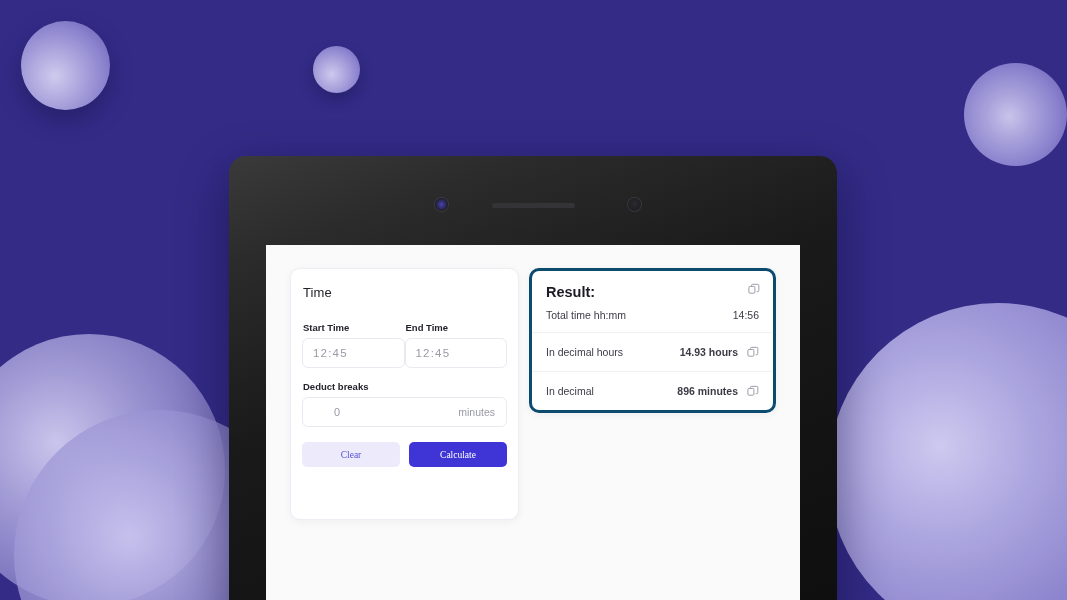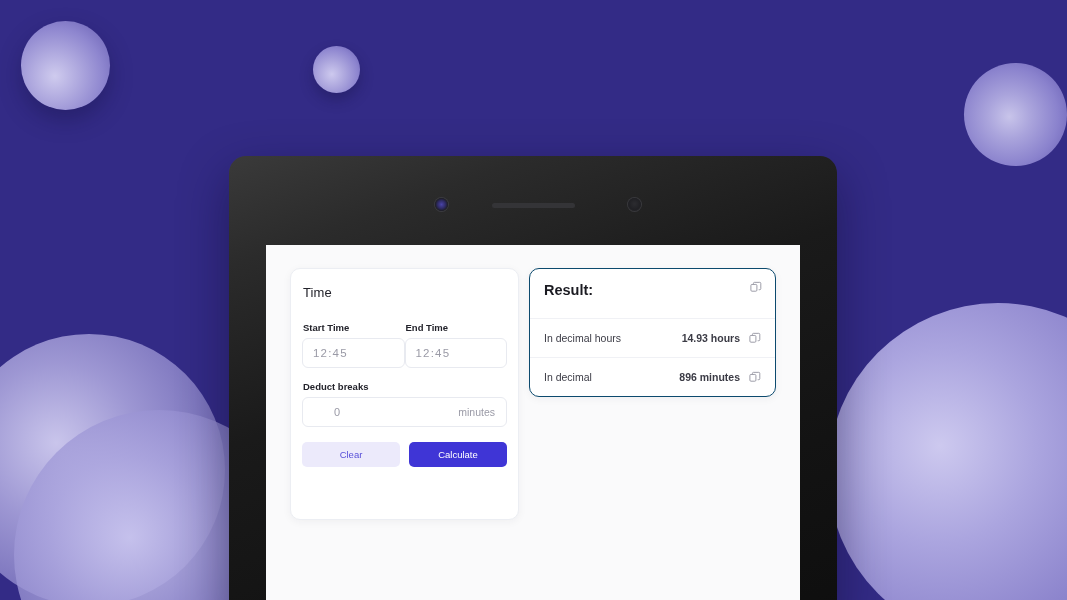--- a/index.html
+++ b/index.html
@@ -159,31 +159,31 @@
     width: 68px; text-align: center;
   }
   .break-unit { font-size: 10.5px; color: #9a9aa6; }
 
   .btn-row { display: flex; gap: 9px; margin-top: 15px; }
   .btn {
     flex: 1; height: 25px;
     border-radius: 5px;
     display: flex; align-items: center; justify-content: center;
     font-size: 9.5px; cursor: pointer; border: none;
-    font-family: Liberation Sans, sans-serif;
+    font-family: Liberation Serif, serif;
   }
   .btn-clear { background: #eceafb; color: #5850d8; }
   .btn-calc  { background: #3f35d6; color: #ffffff; }
 
   
   .result-card {
     position: absolute; left: 263px; top: 23px;
     width: 247px;
     background: #ffffff;
-    border: 1px solid #0c4a6e;
+    border: 3px solid #0c4a6e;
     border-radius: 10px;
     box-shadow: 0 2px 8px rgba(30,30,60,0.05);
     overflow: hidden;
   }
   .res-head {
     padding: 13px 14px 11px 14px;
     position: relative;
   }
   .res-title {
     font-size: 14.5px; font-weight: bold; color: #1b1b22;
@@ -264,20 +264,24 @@
       </div>
     </div>
 
     <div class="result-card">
       <div class="res-head">
         <div class="res-title">Result:</div>
         <svg class="copy-icon copy-abs" viewBox="0 0 16 16" fill="none" stroke="#9a9aa6" stroke-width="1.3">
           <rect x="1.2" y="4.6" width="8" height="9" rx="1.4"></rect>
           <path d="M4.6 4.6V3.2a1.4 1.4 0 0 1 1.4-1.4h7a1.4 1.4 0 0 1 1.4 1.4v7a1.4 1.4 0 0 1-1.4 1.4h-1.4"></path>
         </svg>
+        <div class="res-line">
+          <span class="res-key">Total time hh:mm</span>
+          <span class="res-val">14:56</span>
+        </div>
       </div>
 
       <div class="res-row">
         <span class="res-key">In decimal hours</span>
         <span class="right">
           <span class="res-val">14.93 hours</span>
           <svg class="copy-icon" viewBox="0 0 16 16" fill="none" stroke="#9a9aa6" stroke-width="1.3">
             <rect x="1.2" y="4.6" width="8" height="9" rx="1.4"></rect>
             <path d="M4.6 4.6V3.2a1.4 1.4 0 0 1 1.4-1.4h7a1.4 1.4 0 0 1 1.4 1.4v7a1.4 1.4 0 0 1-1.4 1.4h-1.4"></path>
           </svg>

